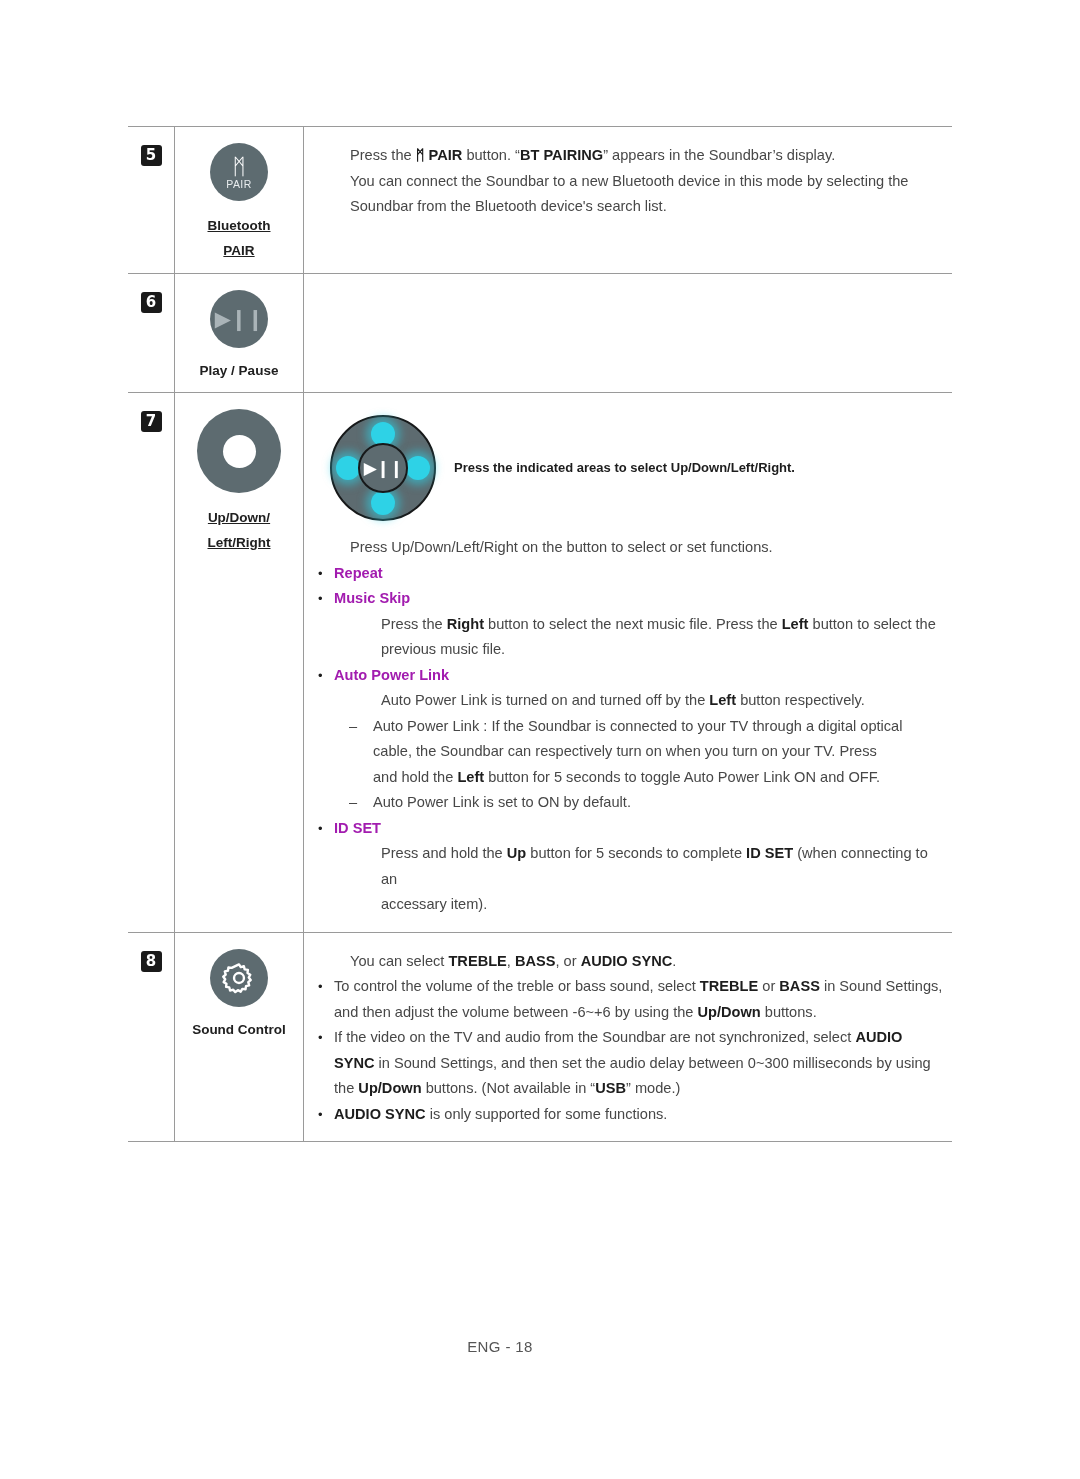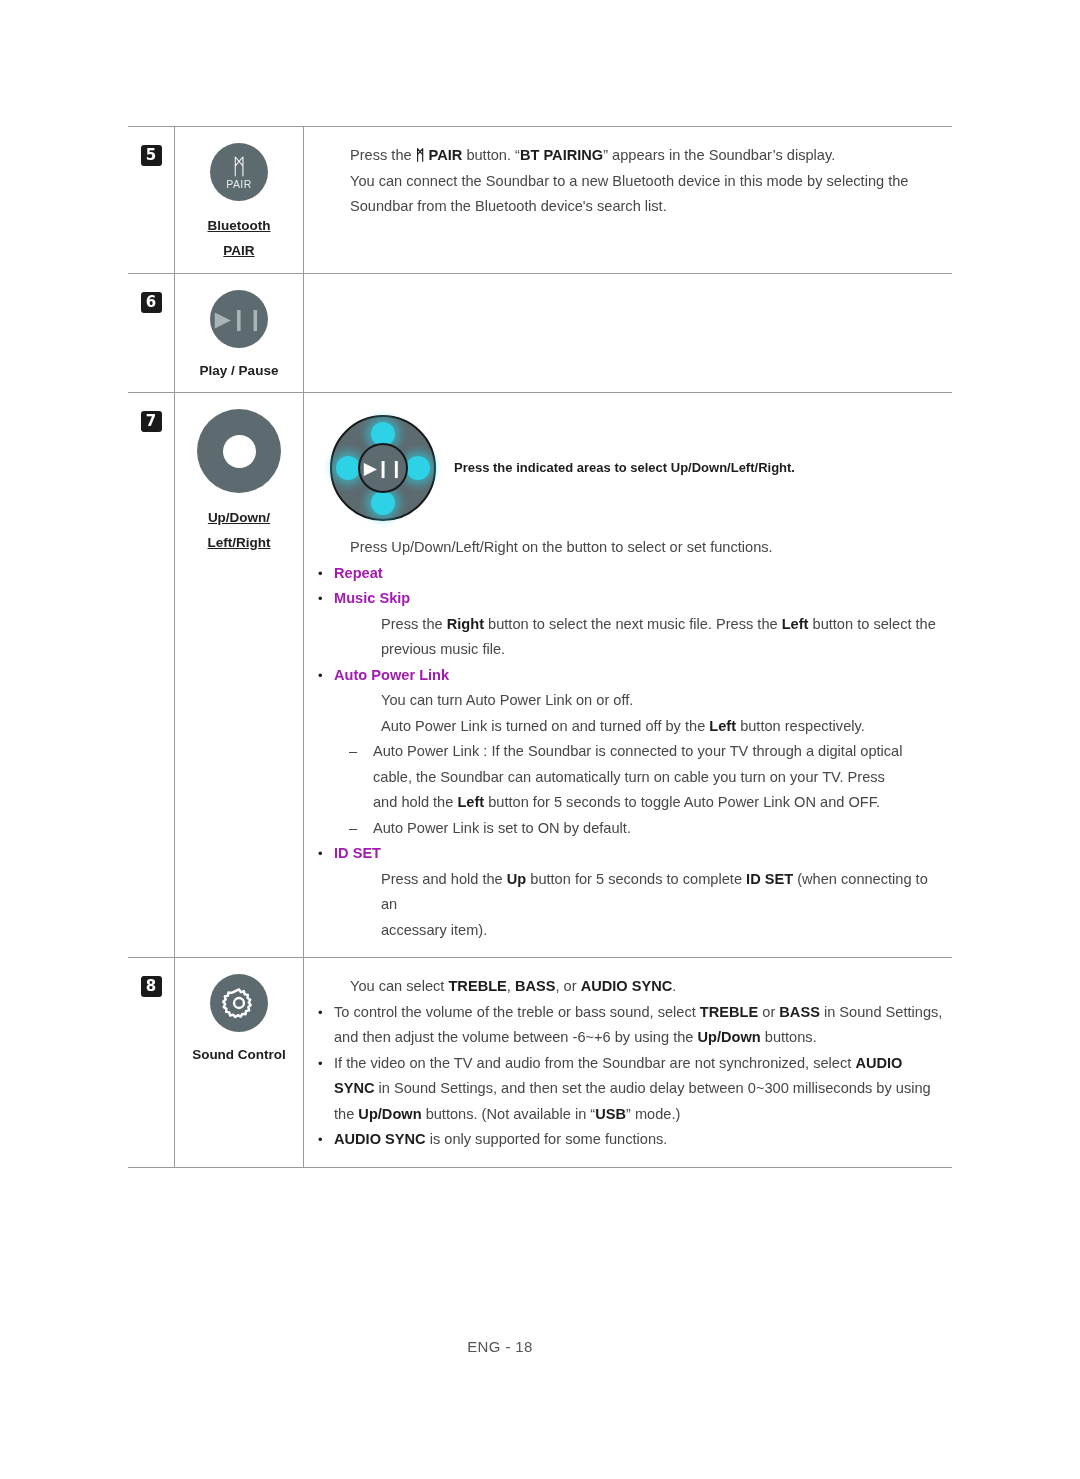--- a/index.html
+++ b/index.html
@@ -350,32 +350,31 @@
         </div>
         <div class="desc-line sub-indent">
           Press the <b>Right</b> button to select the next music file. Press the <b>Left</b> button to select the
         </div>
         <div class="desc-line sub-indent">previous music file.</div>
 
         <div class="bullet-item">
           <span class="bullet-dot">•</span>
           <span class="bullet-text bold-head">Auto Power Link</span>
         </div>
-        <div class="desc-line sub-indent">You can turn Auto Power Link on or off.</div>
         <div class="desc-line sub-indent">
           Auto Power Link is turned on and turned off by the <b>Left</b> button respectively.
         </div>
 
         <div class="dash-item">
           <span class="dash-mark">–</span>
           <span class="dash-text">Auto Power Link : If the Soundbar is connected to your TV through a digital optical</span>
         </div>
         <div class="dash-item">
           <span class="dash-mark">&nbsp;</span>
-          <span class="dash-text">cable, the Soundbar can automatically turn on cable you turn on your TV. Press</span>
+          <span class="dash-text">cable, the Soundbar can respectively turn on when you turn on your TV. Press</span>
         </div>
         <div class="dash-item">
           <span class="dash-mark">&nbsp;</span>
           <span class="dash-text">and hold the <b>Left</b> button for 5 seconds to toggle Auto Power Link ON and OFF.</span>
         </div>
         <div class="dash-item">
           <span class="dash-mark">–</span>
           <span class="dash-text">Auto Power Link is set to ON by default.</span>
         </div>
 

